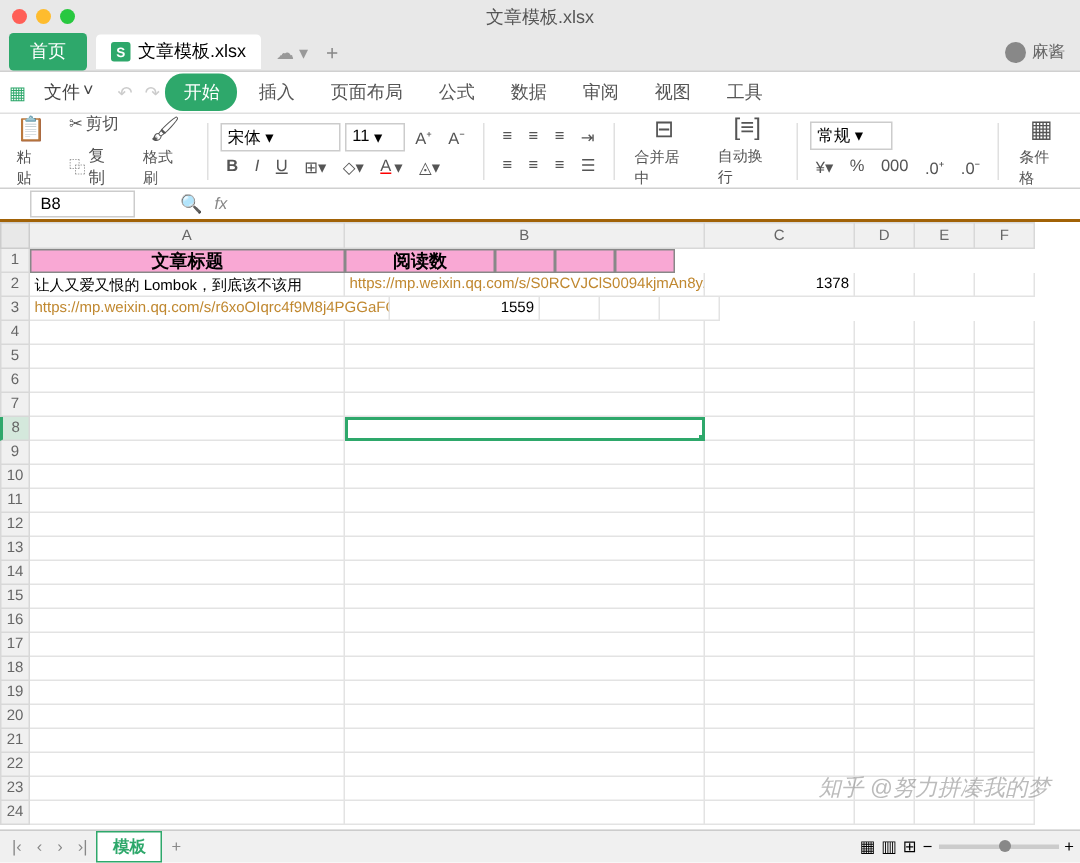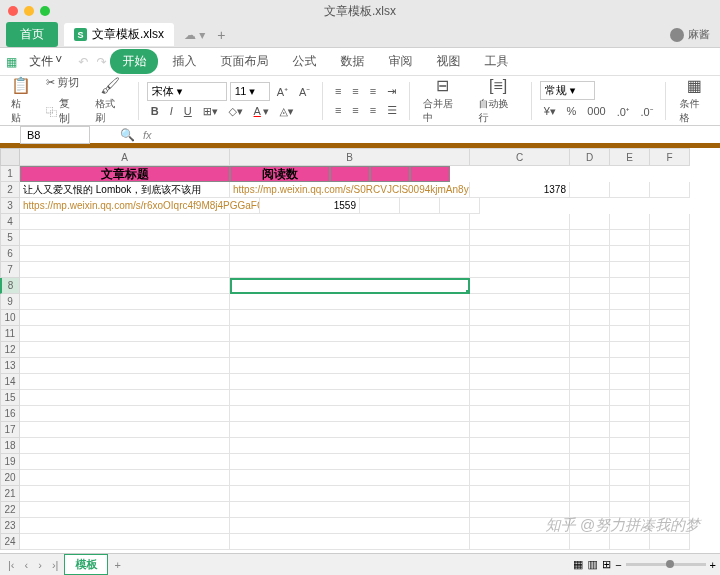--- a/index.html
+++ b/index.html
@@ -22,36 +22,36 @@
 .menu-active { background: #2ea86b; color: #fff; padding: 4px 12px; border-radius: 12px; }
 .menu-item { padding: 16px 10px; color: #555; }
 .ribbon { height: 50px; background: #fff; display: flex; align-items: center; padding: 2px 6px; border-bottom: 1px solid #d0d0d0; gap: 6px; }
 .rgroup { display: flex; flex-direction: column; gap: 2px; }
 .rrow { display: flex; gap: 3px; }
 .rbtn { padding: 2px 4px; color: #555; font-size: 11px; display: flex; align-items: center; gap: 2px; }
 .bigbtn { display: flex; flex-direction: column; align-items: center; justify-content: center; padding: 3px 5px; color: #555; font-size: 10px; gap: 2px; }
 .bigbtn .ic { font-size: 16px; }
 .sel { border: 1px solid #ccc; padding: 1px 4px; font-size: 11px; background: #fff; display: flex; align-items: center; gap: 3px; }
 .sep { width: 1px; height: 38px; background: #e0e0e0; margin: 0 2px; }
-.namebox { height: 22px; background: #fff; display: flex; align-items: center; border-bottom: 5px solid #a16207; }
+.namebox { height: 22px; background: #fff; display: flex; align-items: center; border-bottom: 2px solid #a16207; }
 .nb { width: 70px; border: 1px solid #ccc; padding: 2px 6px; font-size: 11px; margin-left: 20px; }
 .fx { margin-left: 30px; color: #999; font-size: 12px; }
 .fxlab { margin-left: 8px; font-style: italic; color: #888; }
 .sheet { display: flex; height: 405px; background: #fff; overflow: hidden; }
 .rowhdrs { display: flex; flex-direction: column; }
 .corner { width: 20px; height: 18px; background: #e8e8e8; border: 1px solid #ccc; }
 .rh { width: 20px; height: 16px; background: #f0f0f0; border: 1px solid #d8d8d8; border-top: none; display: flex; align-items: center; justify-content: center; font-size: 10px; color: #666; }
 .rh.sel { background: #d4e8dc; border-left: 2px solid #2ea86b; }
 .grid { flex: 1; overflow: hidden; }
 .colhdrs { display: flex; height: 18px; }
 .ch { background: #f0f0f0; border: 1px solid #d8d8d8; border-left: none; display: flex; align-items: center; justify-content: center; font-size: 10px; color: #666; }
 .cA { width: 210px; } .cB { width: 240px; } .cC { width: 100px; } .cD,.cE,.cF { width: 40px; }
 .row { display: flex; height: 16px; }
 .cell { border-right: 1px solid #e3e3e3; border-bottom: 1px solid #e3e3e3; padding: 1px 3px; font-size: 10px; overflow: hidden; white-space: nowrap; display: flex; align-items: center; }
-.hdr { background: #ec4899; font-weight: bold; justify-content: center; border: 1px solid #888; font-size: 12px; }
+.hdr { background: #f9a8d4; font-weight: bold; justify-content: center; border: 1px solid #888; font-size: 12px; }
 .link { color: #c08830; }
 .num { justify-content: flex-end; }
 .selcell { border: 2px solid #2ea86b; position: relative; }
 .selcell::after { content: ''; position: absolute; right: -3px; bottom: -3px; width: 5px; height: 5px; background: #2ea86b; }
 .sheetbar { height: 22px; background: #f0f0f0; display: flex; align-items: center; border-top: 1px solid #ccc; padding: 0 4px; gap: 2px; font-size: 11px; }
 .navbtn { padding: 1px 4px; color: #888; }
 .sheettab { background: #fff; border: 1px solid #2ea86b; border-bottom: 2px solid #2ea86b; padding: 2px 10px; color: #2ea86b; font-weight: bold; }
 .watermark { position: absolute; right: 20px; bottom: 40px; font-size: 15px; color: rgba(120,120,120,0.5); font-style: italic; }
 .zoom { margin-left: auto; display: flex; align-items: center; gap: 4px; }
 .slider { width: 80px; height: 3px; background: #ccc; position: relative; }

